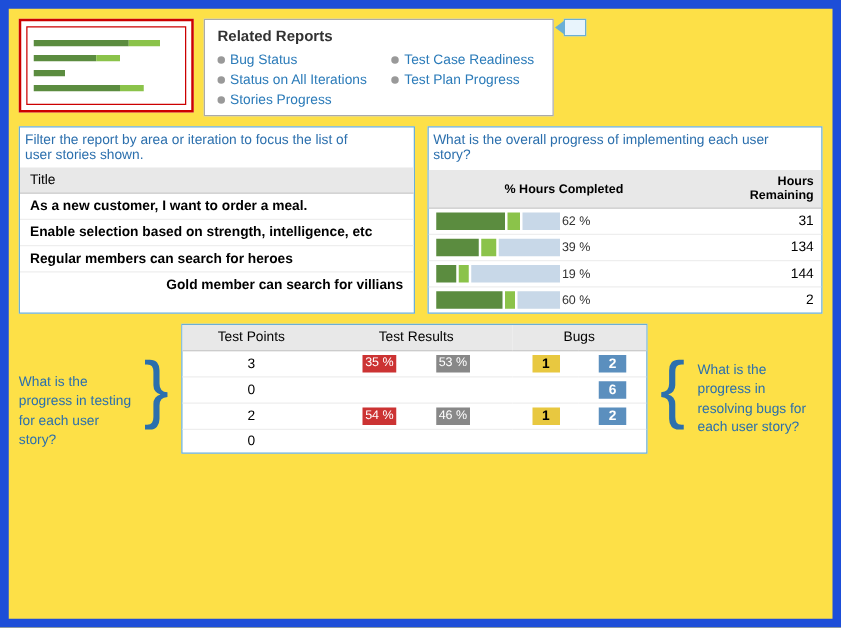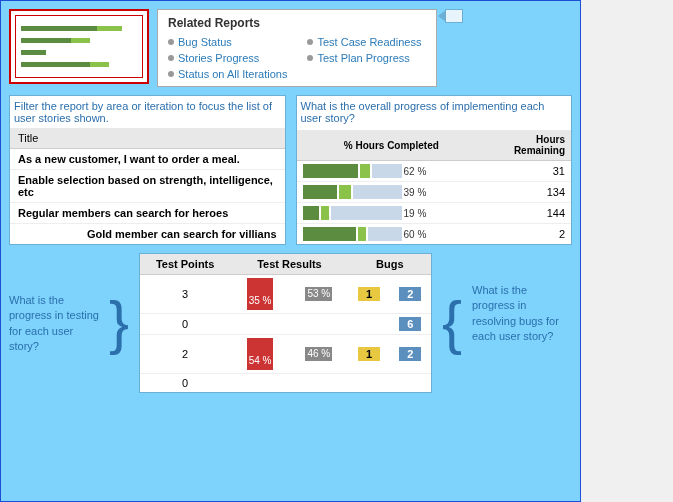--- a/index.html
+++ b/index.html
@@ -6,24 +6,24 @@
     body {
       font-family: Arial, sans-serif;
       font-size: 11px;
       background: #f0f0f0;
       width: 673px;
       height: 502px;
       overflow: hidden;
       position: relative;
     }
     .main-container {
-      width: 581px;
+      width: 673px;
       height: 502px;
-      background: #7dd3fc;
-      border: 1px solid #1d4ed8;
+      background: #fde047;
+      border: 7px solid #1d4ed8;
       position: relative;
     }
 
     
     .top-section {
       display: flex;
       padding: 8px 8px 4px 8px;
       gap: 8px;
       align-items: flex-start;
     }
@@ -245,40 +245,40 @@
       flex: 1;
     }
     .test-table {
       width: 100%;
       border-collapse: collapse;
     }
     .test-table th {
       background: #e8e8e8;
       padding: 4px 8px;
       font-size: 11px;
-      font-weight: bold;
+      font-weight: normal;
       border-bottom: 1px solid #ccc;
     }
     .test-table td {
       padding: 3px 6px;
       border-bottom: 1px solid #eee;
       font-size: 11px;
       text-align: center;
     }
     .test-table tr:last-child td {
       border-bottom: none;
     }
     .test-bar-red {
       background: #cc3333;
       display: inline-block;
       height: 14px;
       color: white;
       font-size: 10px;
       line-height: 14px;
-      padding: 16px 2px;
+      padding: 0 2px;
       vertical-align: middle;
     }
     .test-bar-gray {
       background: #888;
       display: inline-block;
       height: 14px;
       color: white;
       font-size: 10px;
       line-height: 14px;
       padding: 0 2px;
@@ -341,25 +341,25 @@
     <div class="related-reports">
       <div class="related-reports-title">Related Reports</div>
       <div class="rr-columns">
         <div class="rr-col">
           <div class="rr-item">
             <div class="rr-bullet"></div>
             <span>Bug Status</span>
           </div>
           <div class="rr-item">
             <div class="rr-bullet"></div>
-            <span>Stories Progress</span>
+            <span>Status on All Iterations</span>
           </div>
           <div class="rr-item">
             <div class="rr-bullet"></div>
-            <span>Status on All Iterations</span>
+            <span>Stories Progress</span>
           </div>
         </div>
         <div class="rr-col">
           <div class="rr-item">
             <div class="rr-bullet"></div>
             <span>Test Case Readiness</span>
           </div>
           <div class="rr-item">
             <div class="rr-bullet"></div>
             <span>Test Plan Progress</span>

